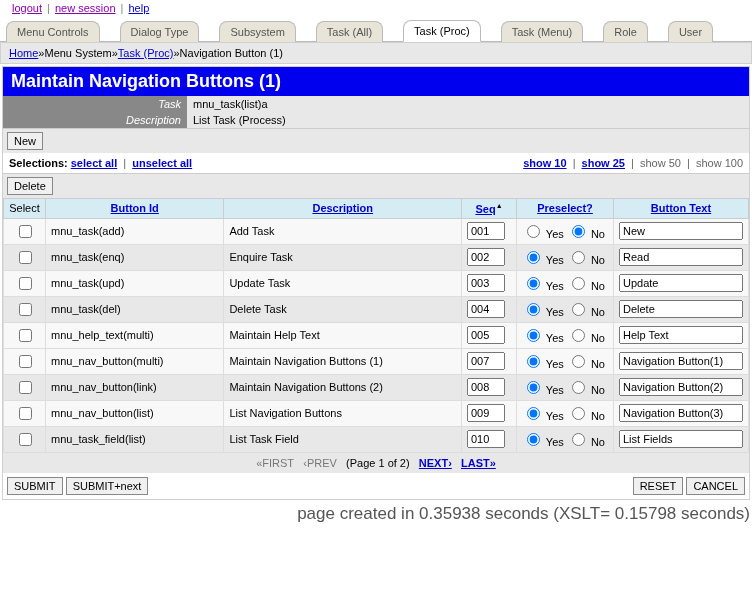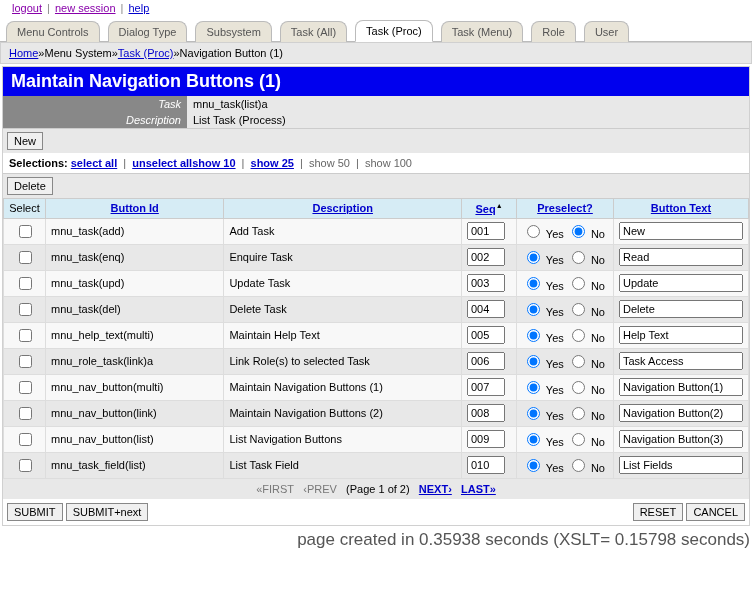--- a/index.html
+++ b/index.html
@@ -17,21 +17,21 @@
     padding: 2px 10px;
     font-size: 11px;
   }
   .toplinks a { color: #8800aa; text-decoration: underline; margin: 0 2px; }
   .toplinks .blue { color: #0000cc; }
   .toplinks .sep { color: #888; }
   .tabbar {
     display: flex;
     align-items: flex-end;
     padding-left: 6px;
-    gap: 8px;
+    gap: 20px;
     border-bottom: 1px solid #bbb;
     background: #fff;
     height: 26px;
   }
   .tab {
     background: #e8e4d8;
     border: 1px solid #bbb;
     border-bottom: none;
     border-radius: 8px 8px 0 0;
     padding: 4px 10px;
@@ -86,21 +86,21 @@
   .btn {
     font-family: inherit;
     font-size: 11px;
     padding: 2px 6px;
     background: #f0f0f0;
     border: 1px solid #888;
   }
   .selections {
     padding: 4px 6px;
     display: flex;
-    justify-content: flex-start;
+    justify-content: space-between;
     font-size: 11px;
   }
   .selections a { color: #0000cc; text-decoration: underline; font-weight: bold; }
   .selections .showopts a.dim { color: #666; font-weight: normal; text-decoration: none; }
   .sep2 { color: #666; margin: 0 3px; }
   table.data {
     width: 100%;
     border-collapse: collapse;
     font-size: 11px;
   }
@@ -258,28 +258,20 @@
           <td class="col-btntext"><input class="btntext" value="Delete" style=""></td>
         </tr>
         <tr class="odd">
           <td class="col-select"><input type="checkbox" style=""></td>
           <td>mnu_help_text(multi)</td>
           <td>Maintain Help Text</td>
           <td class="col-seq"><input class="seq" value="005" style=""></td>
           <td class="col-preselect"><input type="radio" name="pre4" checked="" style=""><span> Yes </span><input type="radio" name="pre4" style=""><span> No</span></td>
           <td class="col-btntext"><input class="btntext" value="Help Text" style=""></td>
         </tr>
-        <tr class="even">
-          <td class="col-select"><input type="checkbox" style=""></td>
-          <td>mnu_role_task(link)a</td>
-          <td>Link Role(s) to selected Task</td>
-          <td class="col-seq"><input class="seq" value="006" style=""></td>
-          <td class="col-preselect"><input type="radio" name="pre5" checked="" style=""><span> Yes </span><input type="radio" name="pre5" style=""><span> No</span></td>
-          <td class="col-btntext"><input class="btntext" value="Task Access" style=""></td>
-        </tr>
         <tr class="odd">
           <td class="col-select"><input type="checkbox" style=""></td>
           <td>mnu_nav_button(multi)</td>
           <td>Maintain Navigation Buttons (1)</td>
           <td class="col-seq"><input class="seq" value="007" style=""></td>
           <td class="col-preselect"><input type="radio" name="pre6" checked="" style=""><span> Yes </span><input type="radio" name="pre6" style=""><span> No</span></td>
           <td class="col-btntext"><input class="btntext" value="Navigation Button(1)" style=""></td>
         </tr>
         <tr class="even">
           <td class="col-select"><input type="checkbox" style=""></td>

